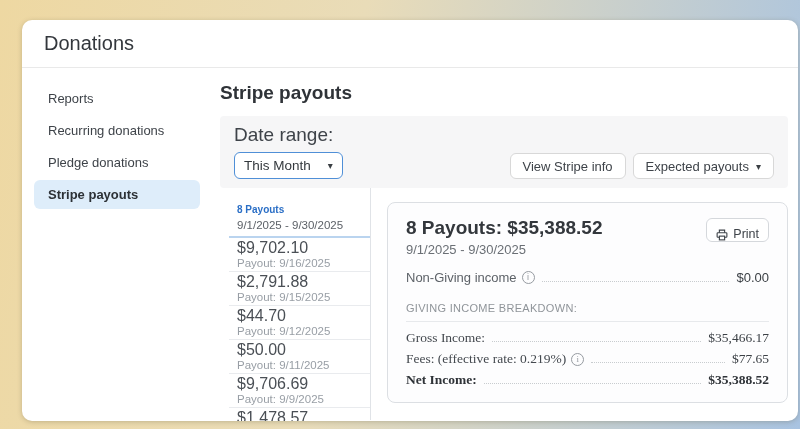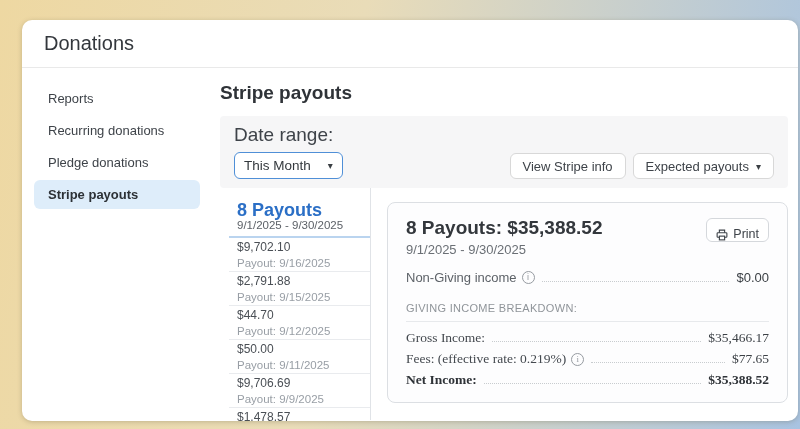--- a/index.html
+++ b/index.html
@@ -51,25 +51,25 @@
     height: 26px; padding: 0 12px; font-size: 13px; color: #3e4349;
     display: inline-flex; align-items: center; gap: 7px; cursor: pointer;
     font-family: inherit;
     text-align: center;
   }
 
   
   .content { display: flex; flex: 1; min-height: 0; }
   .payout-list { width: 151px; flex-shrink: 0; border-right: 1px solid #e0e3e7; padding: 14px 0 0 9px; }
   .list-header { padding: 0 8px 4px 8px; border-bottom: 2px solid #bad4ef; }
-  .lh-title  { font-size: 18px; font-weight: 700; color: #2b6fc6; line-height: 16px; }
+  .lh-title  { font-size: 10px; font-weight: 700; color: #2b6fc6; line-height: 16px; }
   .lh-period { font-size: 11.5px; color: #5c6167; line-height: 13px; margin-top: 1px; }
   .payout-items { list-style: none; margin: 0; padding: 0; }
   .payout-items li { padding: 2px 6px 2px 8px; border-bottom: 1px solid #e9ebee; cursor: pointer; }
-  .p-amt  { font-size: 12px; color: #4a4f55; line-height: 15px; }
+  .p-amt  { font-size: 16px; color: #4a4f55; line-height: 15px; }
   .p-date { font-size: 11.5px; color: #989ea5; line-height: 12px; margin-top: 2px; }
 
   .detail { flex: 1; min-width: 0; padding: 14px 0 0 16px; }
   .detail-box {
     border: 1px solid #dcdfe3; border-radius: 8px; background: #fdfdfe;
     padding: 13px 18px 14px;
   }
   .detail-head { display: flex; justify-content: space-between; align-items: flex-start; }
   .d-title { font-size: 19px; font-weight: 600; color: #33373c; line-height: 23px; }
   .d-period { font-size: 13px; color: #6a6f75; margin-top: 3px; }

